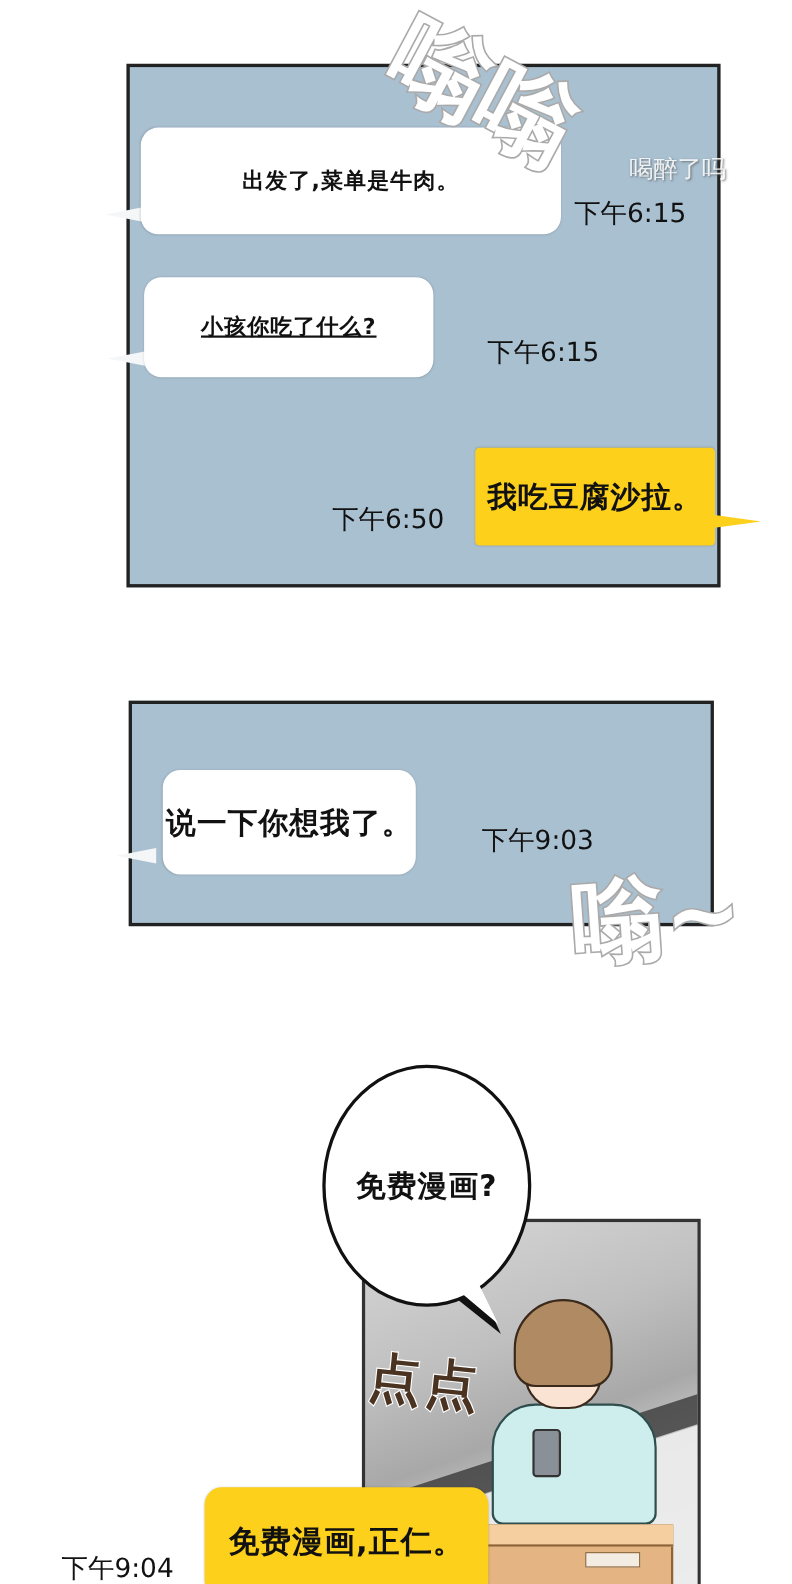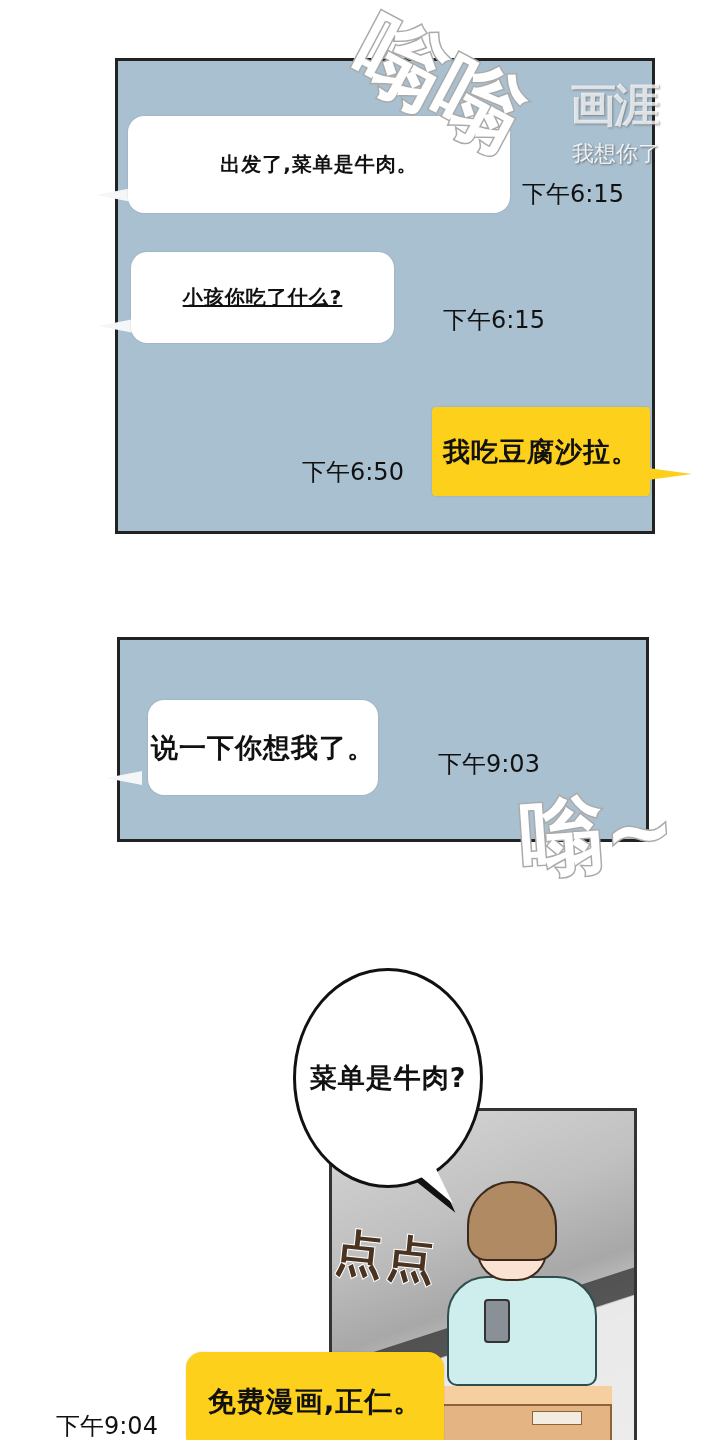--- a/index.html
+++ b/index.html
@@ -110,22 +110,21 @@
 </div>
 <div class="time" style="left:443px; top:304px;">下午6:15</div>
 
 <div class="bubble yellow" style="left:432px; top:407px; width:218px; height:89px; font-size:27px;">
   <span>我吃豆腐沙拉。</span>
 </div>
 <div class="tail-right" style="left:648px; top:468px;"></div>
 <div class="time" style="left:302px; top:456px;">下午6:50</div>
 
 <div id="watermark">
-  <div id="wm-logo">画涯</div>
-  <div id="wm-sub">我想你了</div>
+  <div id="wm-sub">喝醉了吗</div>
 </div>
 
 <div id="sfx-top" class="sfx">嗡嗡</div>
 
 <div id="panel2" class="panel"></div>
 <div class="tail-left" style="left:106px; top:771px;"></div>
 <div class="bubble" style="left:148px; top:700px; width:230px; height:95px; font-size:27px;">
   <span>说一下你想我了。</span>
 </div>
 <div class="time" style="left:438px; top:748px;">下午9:03</div>
@@ -143,20 +142,20 @@
   </div>
   <div id="box"></div>
   <div id="box-lid"></div>
   <div id="box-label"></div>
 </div>
 
 <div id="sfx-tap">点点</div>
 
 <div id="balloon-tail"></div>
 <div id="balloon">
-  <span>菜单是牛肉?</span>
+  <span>免费漫画?</span>
 </div>
 <div id="balloon-tail-inner"></div>
 
 <div class="bubble yellow" style="left:186px; top:1352px; width:258px; height:100px; font-size:28px; border-radius:16px;">
   <span>免费漫画,正仁。</span>
 </div>
 <div class="time" style="left:56px; top:1410px;">下午9:04</div>
 
 </body></html>

